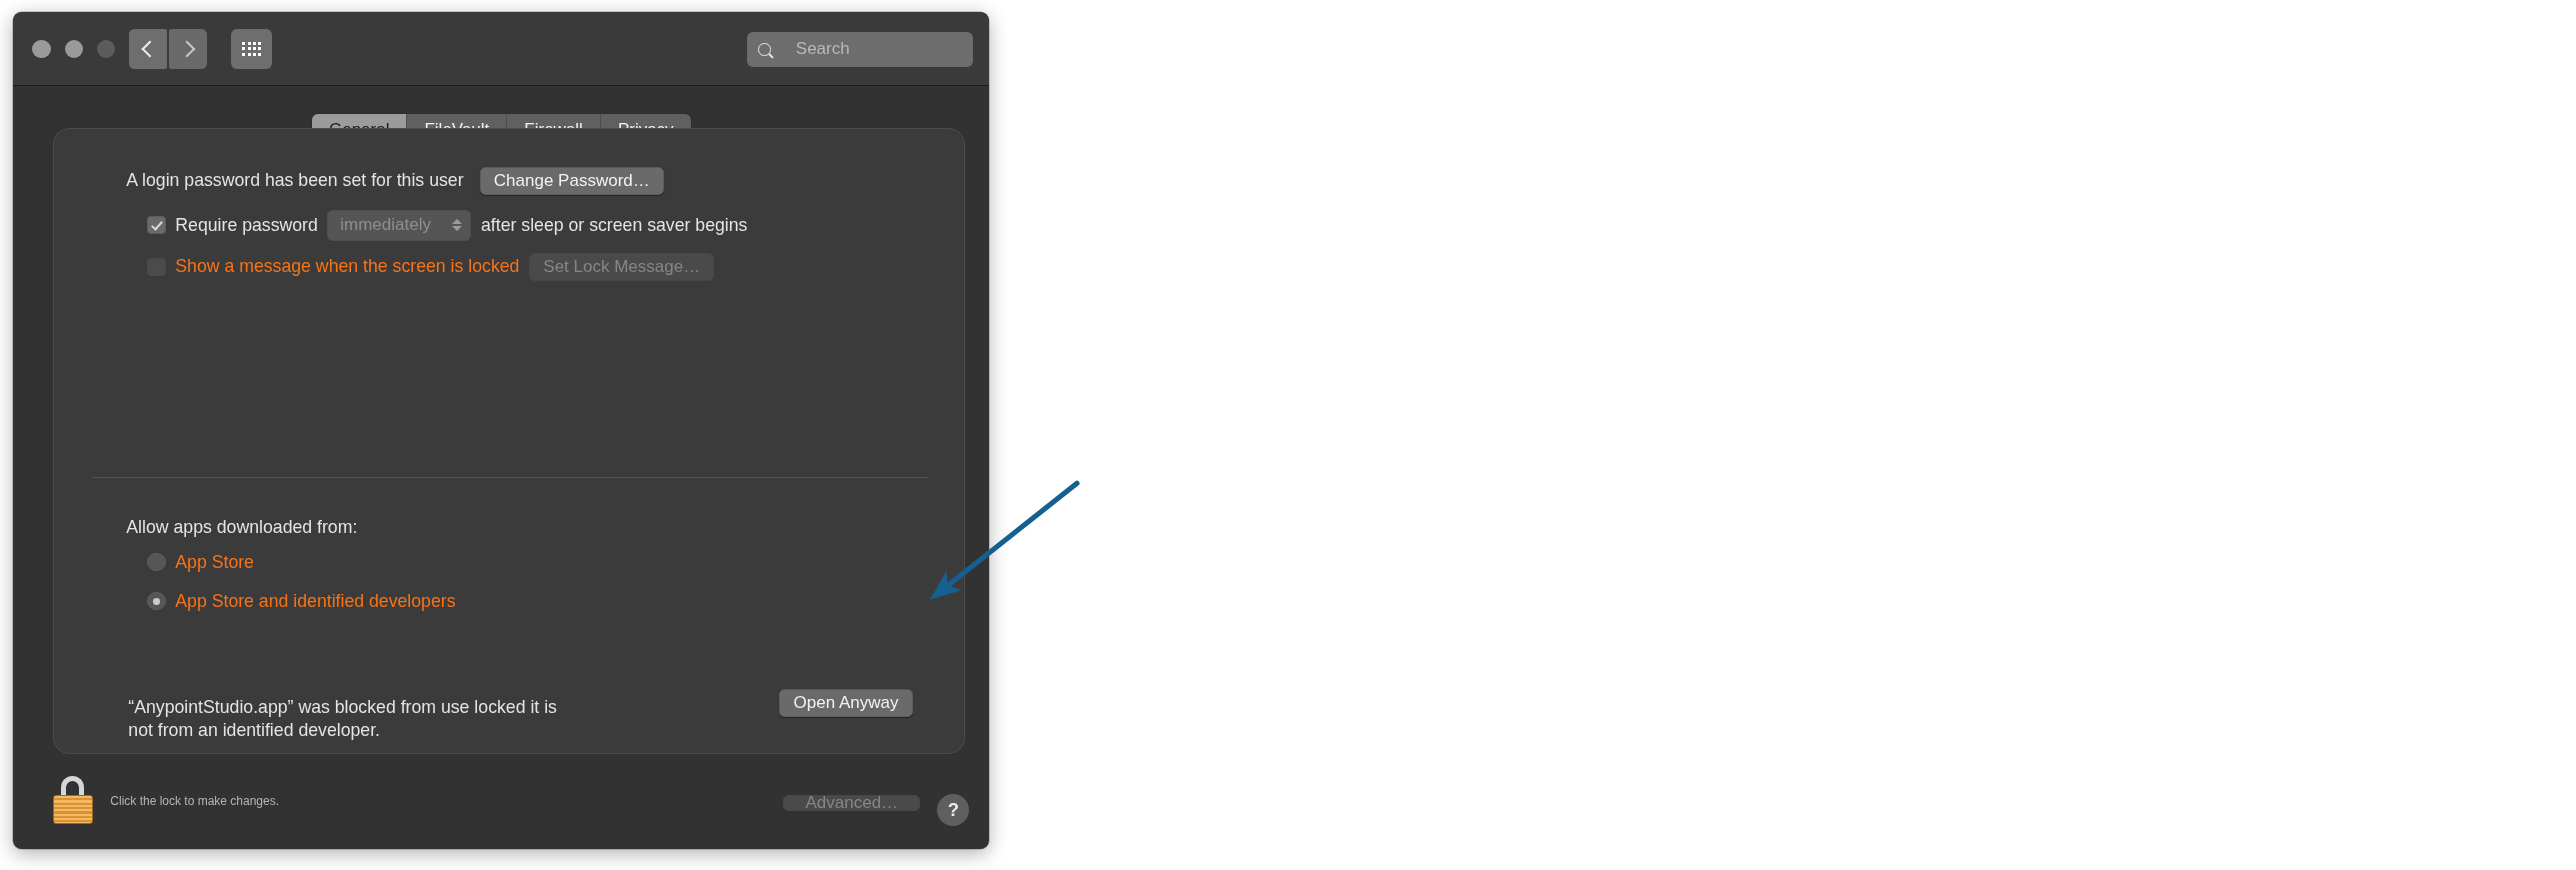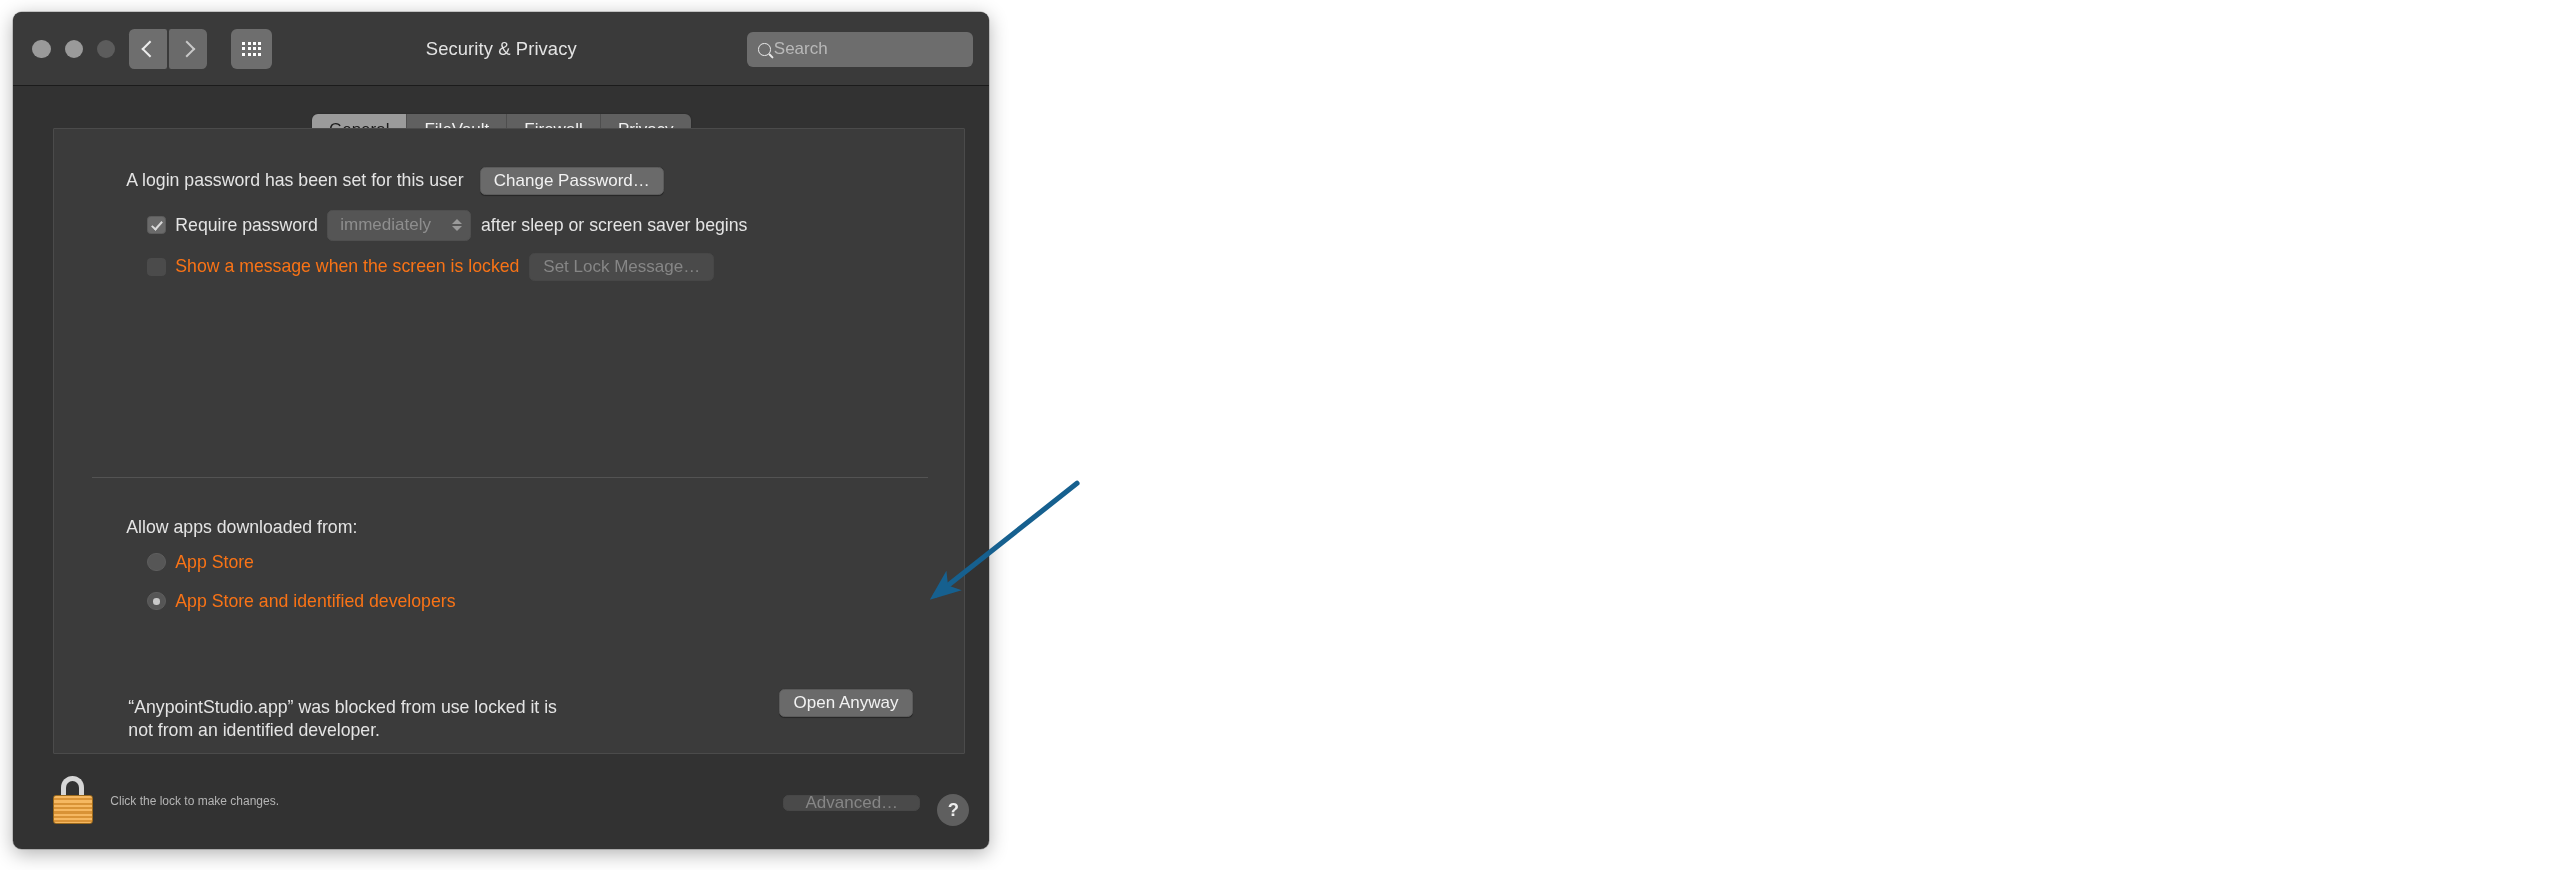--- a/index.html
+++ b/index.html
@@ -59,21 +59,21 @@
   }
 
   .searchbox {
     position:absolute; right:16px; top:20px;
     width:226px; height:35px; background:#6d6d6d; border-radius:5.9px;
     display:flex; align-items:center; padding-left:11px;
   }
   .mag { width:12.5px; height:12.5px; border:1.9px solid #e8e8e8; border-radius:50%; position:relative; flex:none; }
   .mag::after { content:""; position:absolute; width:1.9px; height:5.9px; background:#e8e8e8;
                 right:-2.2px; bottom:-4.4px; transform:rotate(-45deg); border-radius:1.5px; }
-  .searchph { margin-left:3px; color:#b9b9b9; font-size:17px; }
+  .searchph { margin-left:25px; color:#b9b9b9; font-size:17px; }
 
   
   .tabbar {
     position:absolute; left:0; right:0; top:102px;
     display:flex; justify-content:center;
   }
   .tabs { display:flex; border-radius:5.9px; overflow:hidden; box-shadow:0 0.7px 1.5px rgba(0,0,0,.4); }
   .tab {
     height:33px; padding:0 17px;
     display:flex; align-items:center; justify-content:center;
@@ -82,21 +82,21 @@
   }
   .tab:last-child { border-right:none; }
   .tab.active { background:#9b9b9b; color:#1c1c1c; }
 
   
   .panel {
     position:absolute; left:40px; top:116px;
     width:912px; height:626px;
     background:#3b3b3b;
     border:0.7px solid #4b4b4b;
-    border-radius:1px;
+    border-radius:16px;
   }
 
   .row { position:absolute; display:flex; align-items:center; }
 
   .lbl { color:#e4e4e4; font-size:17.7px; }
   .lbl.dim { color:#f97316; }
 
   .btn {
     background:#6a6a6a; color:#f2f2f2; font-size:17px;
     border-radius:5.2px; padding:0 13.3px; height:28px;
@@ -202,21 +202,20 @@
             <i></i>
             <i></i>
             <i></i>
             <i></i>
             <i></i>
             <i></i>
             <i></i>
         </span>
       </div>
 
-      <div class="wintitle">Security &amp; Privacy</div>
 
       <div class="searchbox">
         <span class="mag"></span>
         <span class="searchph">Search</span>
       </div>
     </div>
 
     <div class="tabbar">
       <div class="tabs">
         <div class="tab active">

